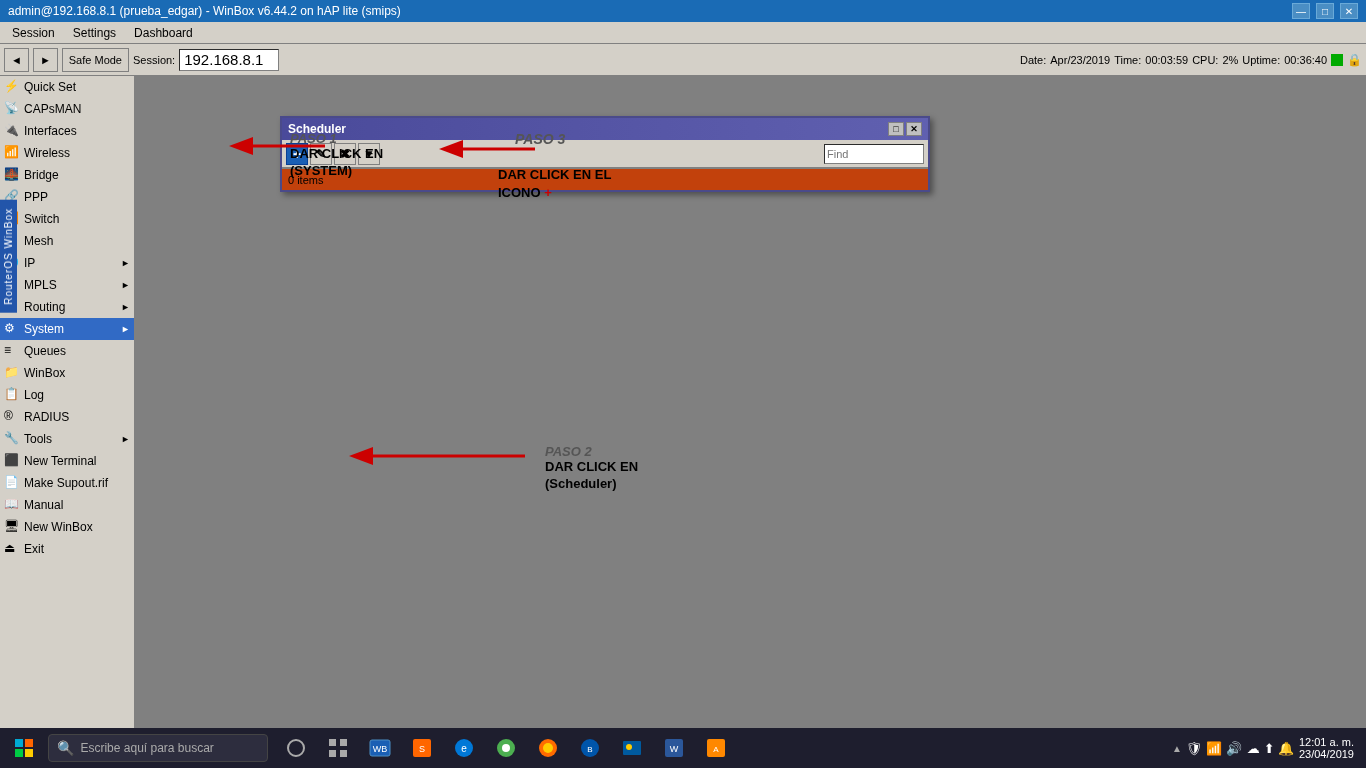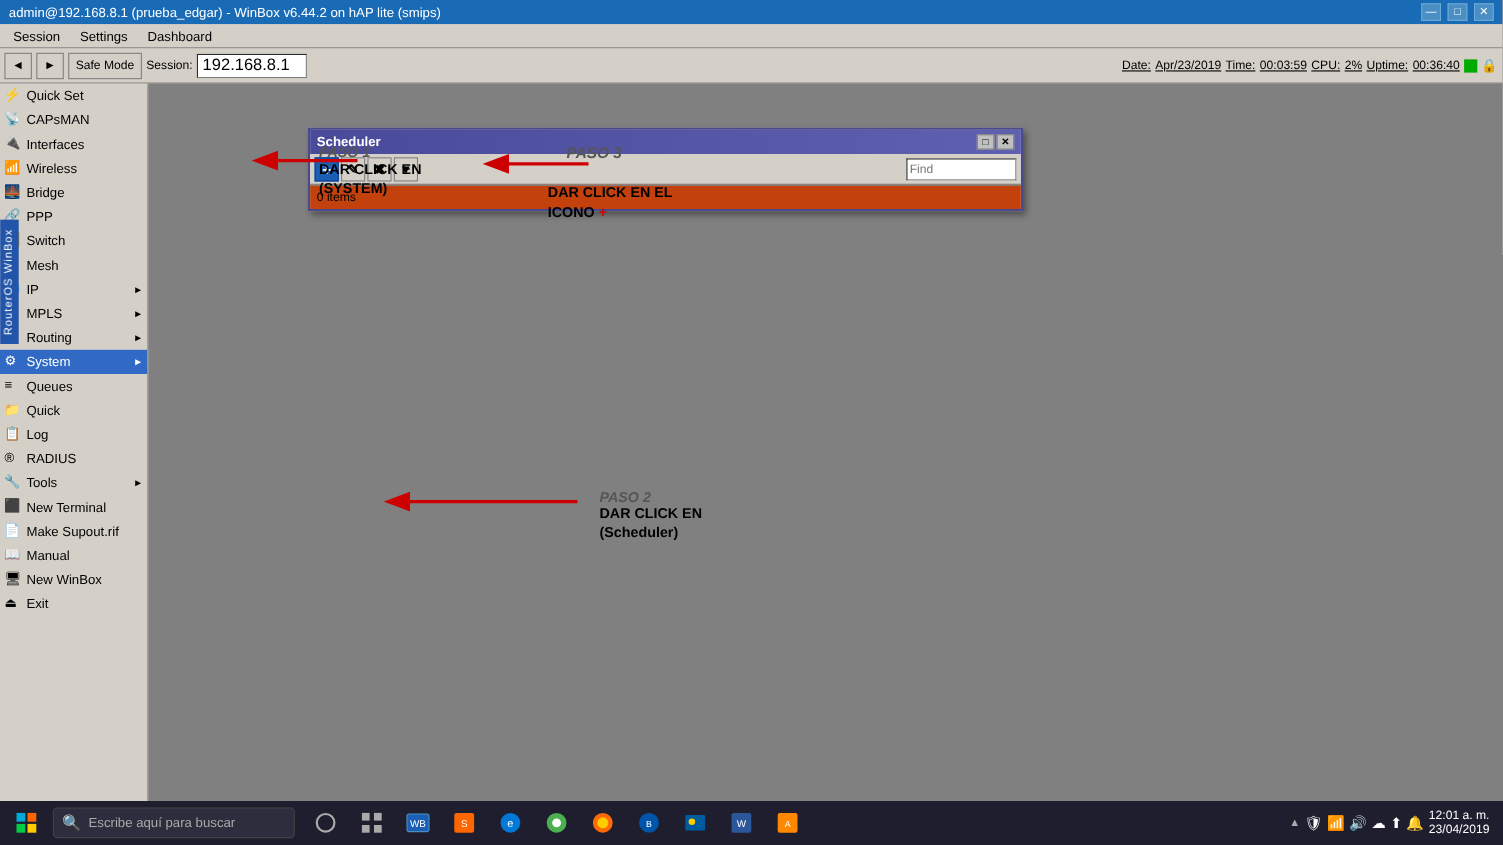--- a/index.html
+++ b/index.html
@@ -72,21 +72,21 @@
       display: flex; align-items: center;
       width: 100px;
     }
     #status-bar-top {
       margin-left: auto;
       display: flex;
       align-items: center;
       font-size: 11px;
       gap: 4px;
     }
-    .status-item { color: #000; text-decoration: underline; }
+    .status-item { color: #000; }
     .status-green { width: 12px; height: 12px; background: #00aa00; display: inline-block; }
     .status-lock { font-size: 12px; }
 
     
     #main {
       display: flex;
       height: calc(768px - 76px);
     }
 
     
@@ -375,21 +375,21 @@
         <span class="s-icon">⚙</span>
         <span>System</span>
         <span class="arrow">►</span>
       </div>
       <div class="sidebar-item">
         <span class="s-icon">≡</span>
         <span>Queues</span>
       </div>
       <div class="sidebar-item">
         <span class="s-icon">📁</span>
-        <span>Quick</span>
+        <span>WinBox</span>
       </div>
       <div class="sidebar-item">
         <span class="s-icon">📋</span>
         <span>Log</span>
       </div>
       <div class="sidebar-item">
         <span class="s-icon">®</span>
         <span>RADIUS</span>
       </div>
       <div class="sidebar-item">

